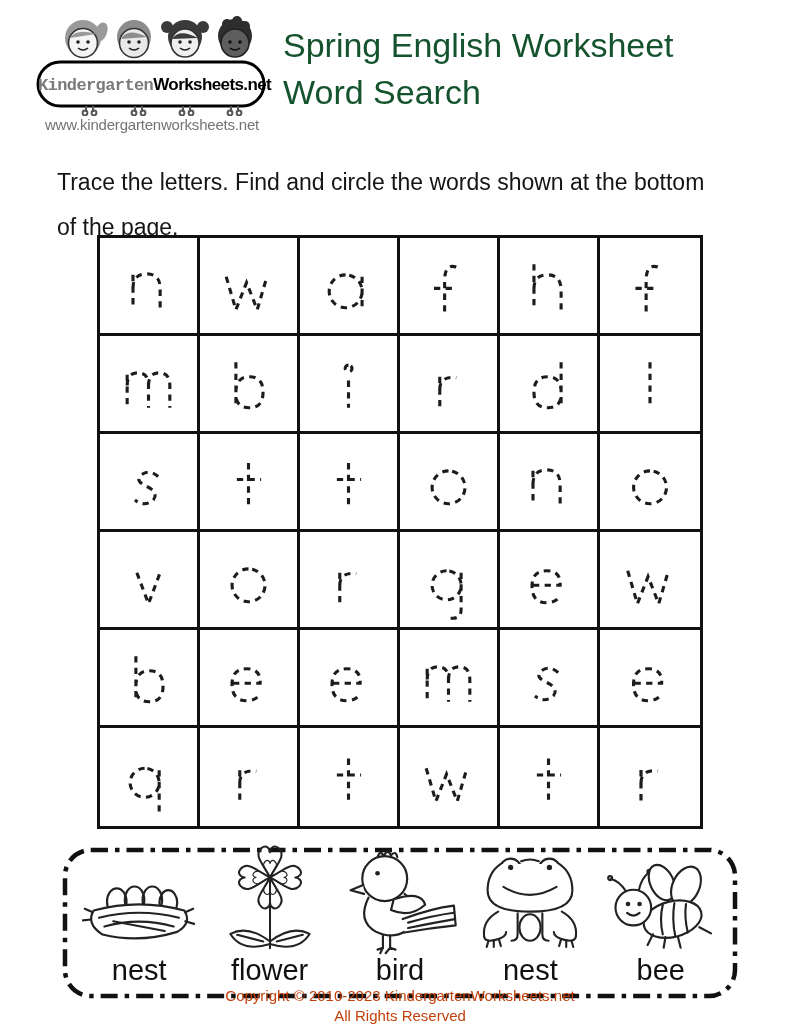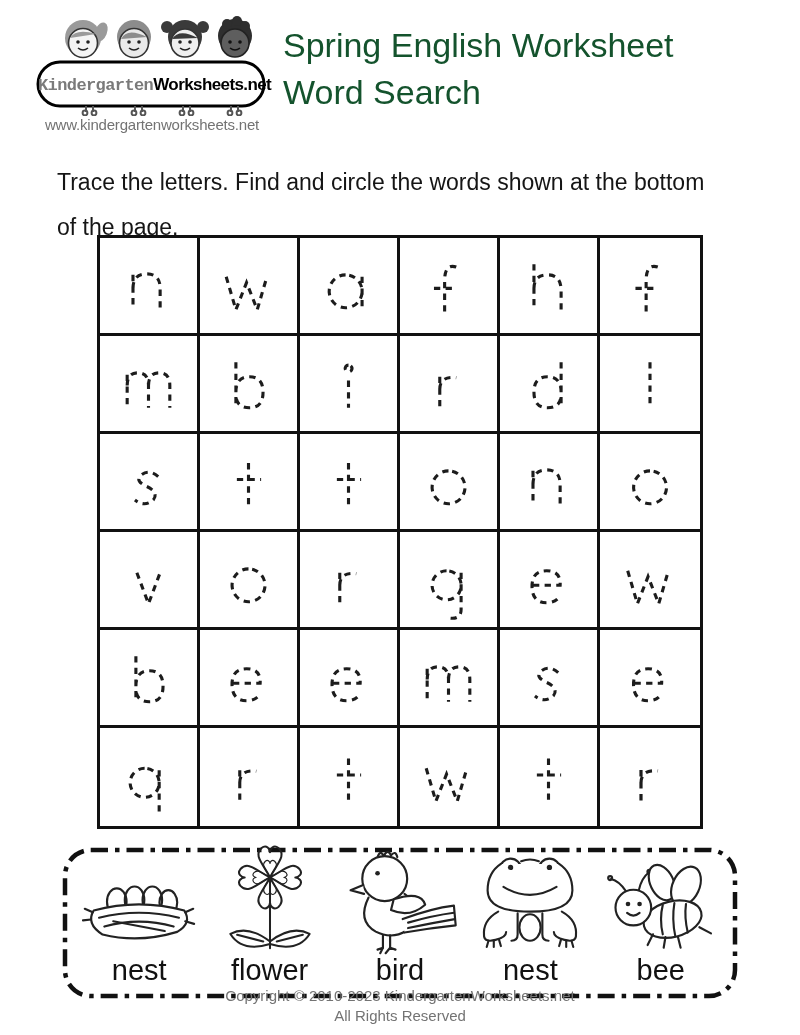--- a/index.html
+++ b/index.html
@@ -54,21 +54,21 @@
   .word-bank-items{
     position:absolute;left:12px;top:6px;width:652px;height:140px;
     display:flex;justify-content:space-around;align-items:flex-end;
   }
   .word-item{display:flex;flex-direction:column;align-items:center;width:128px;}
   .word-pic{height:98px;display:flex;align-items:flex-end;justify-content:center;}
   .word-label{font-size:29px;color:#111;margin-top:0px;line-height:1.1;padding-bottom:6px;}
   
   .footer{
     position:absolute;left:0;top:986px;width:800px;text-align:center;
-    font-size:15px;line-height:1.3;color:#737373;
+    font-size:15px;line-height:1.3;color:#c2410c;
   }
   .line-art{stroke:#222;fill:none;stroke-width:2.4;stroke-linecap:round;stroke-linejoin:round;}
 </style>
 </head>
 <body>
 
 <div class="page">
 
   <div class="logo-wrap">
     <svg width="234" height="104" viewBox="0 0 234 104">

